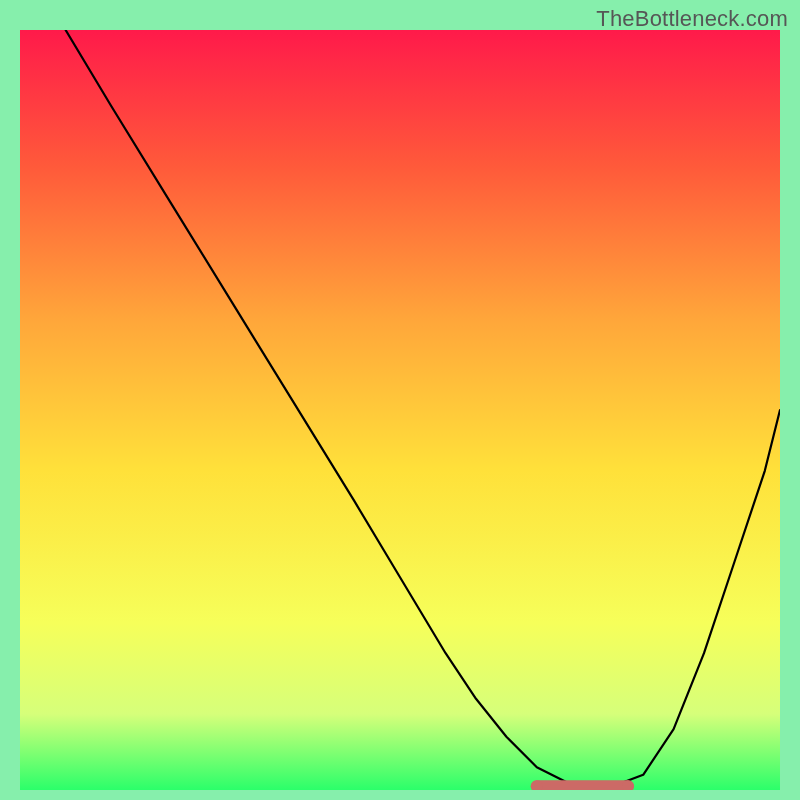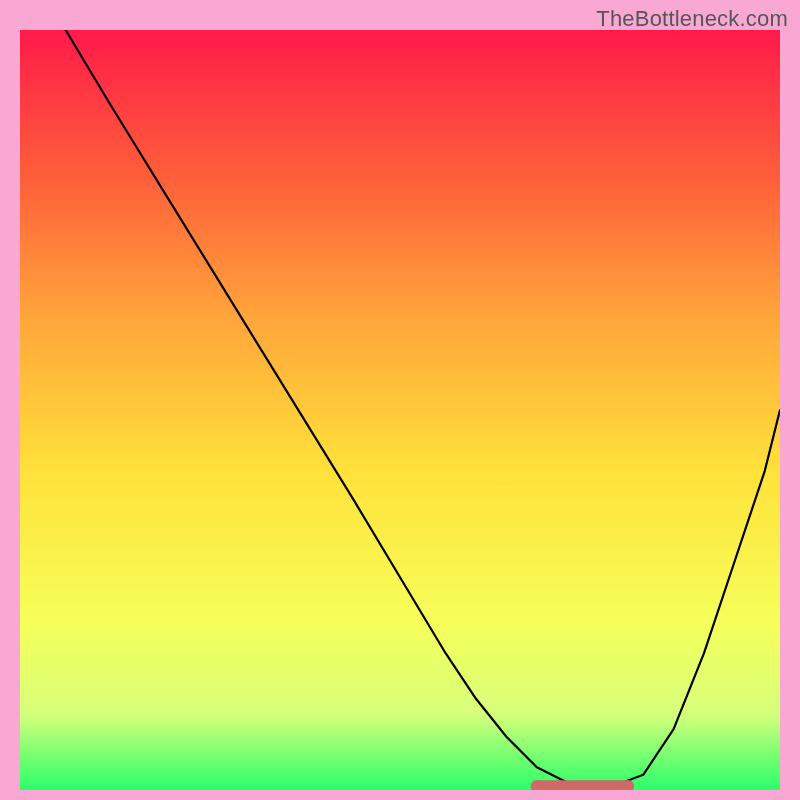--- a/index.html
+++ b/index.html
@@ -1,21 +1,21 @@
 <!DOCTYPE html>
 <html><head>
 <meta charset="utf-8">
 <style>
   * { margin: 0; padding: 0; box-sizing: border-box; }
   html, body { width: 800px; height: 800px; overflow: hidden; background: #000; }
   .frame {
     position: relative;
     width: 800px;
     height: 800px;
-    background: #f9a8d4;
+    background: #86efac;
     padding-left: 40px;
   }
   .watermark {
     position: absolute;
     top: 6px;
     right: 12px;
     font-family: Arial, Helvetica, sans-serif;
     font-size: 22px;
     color: #565656;
     letter-spacing: 0.2px;

